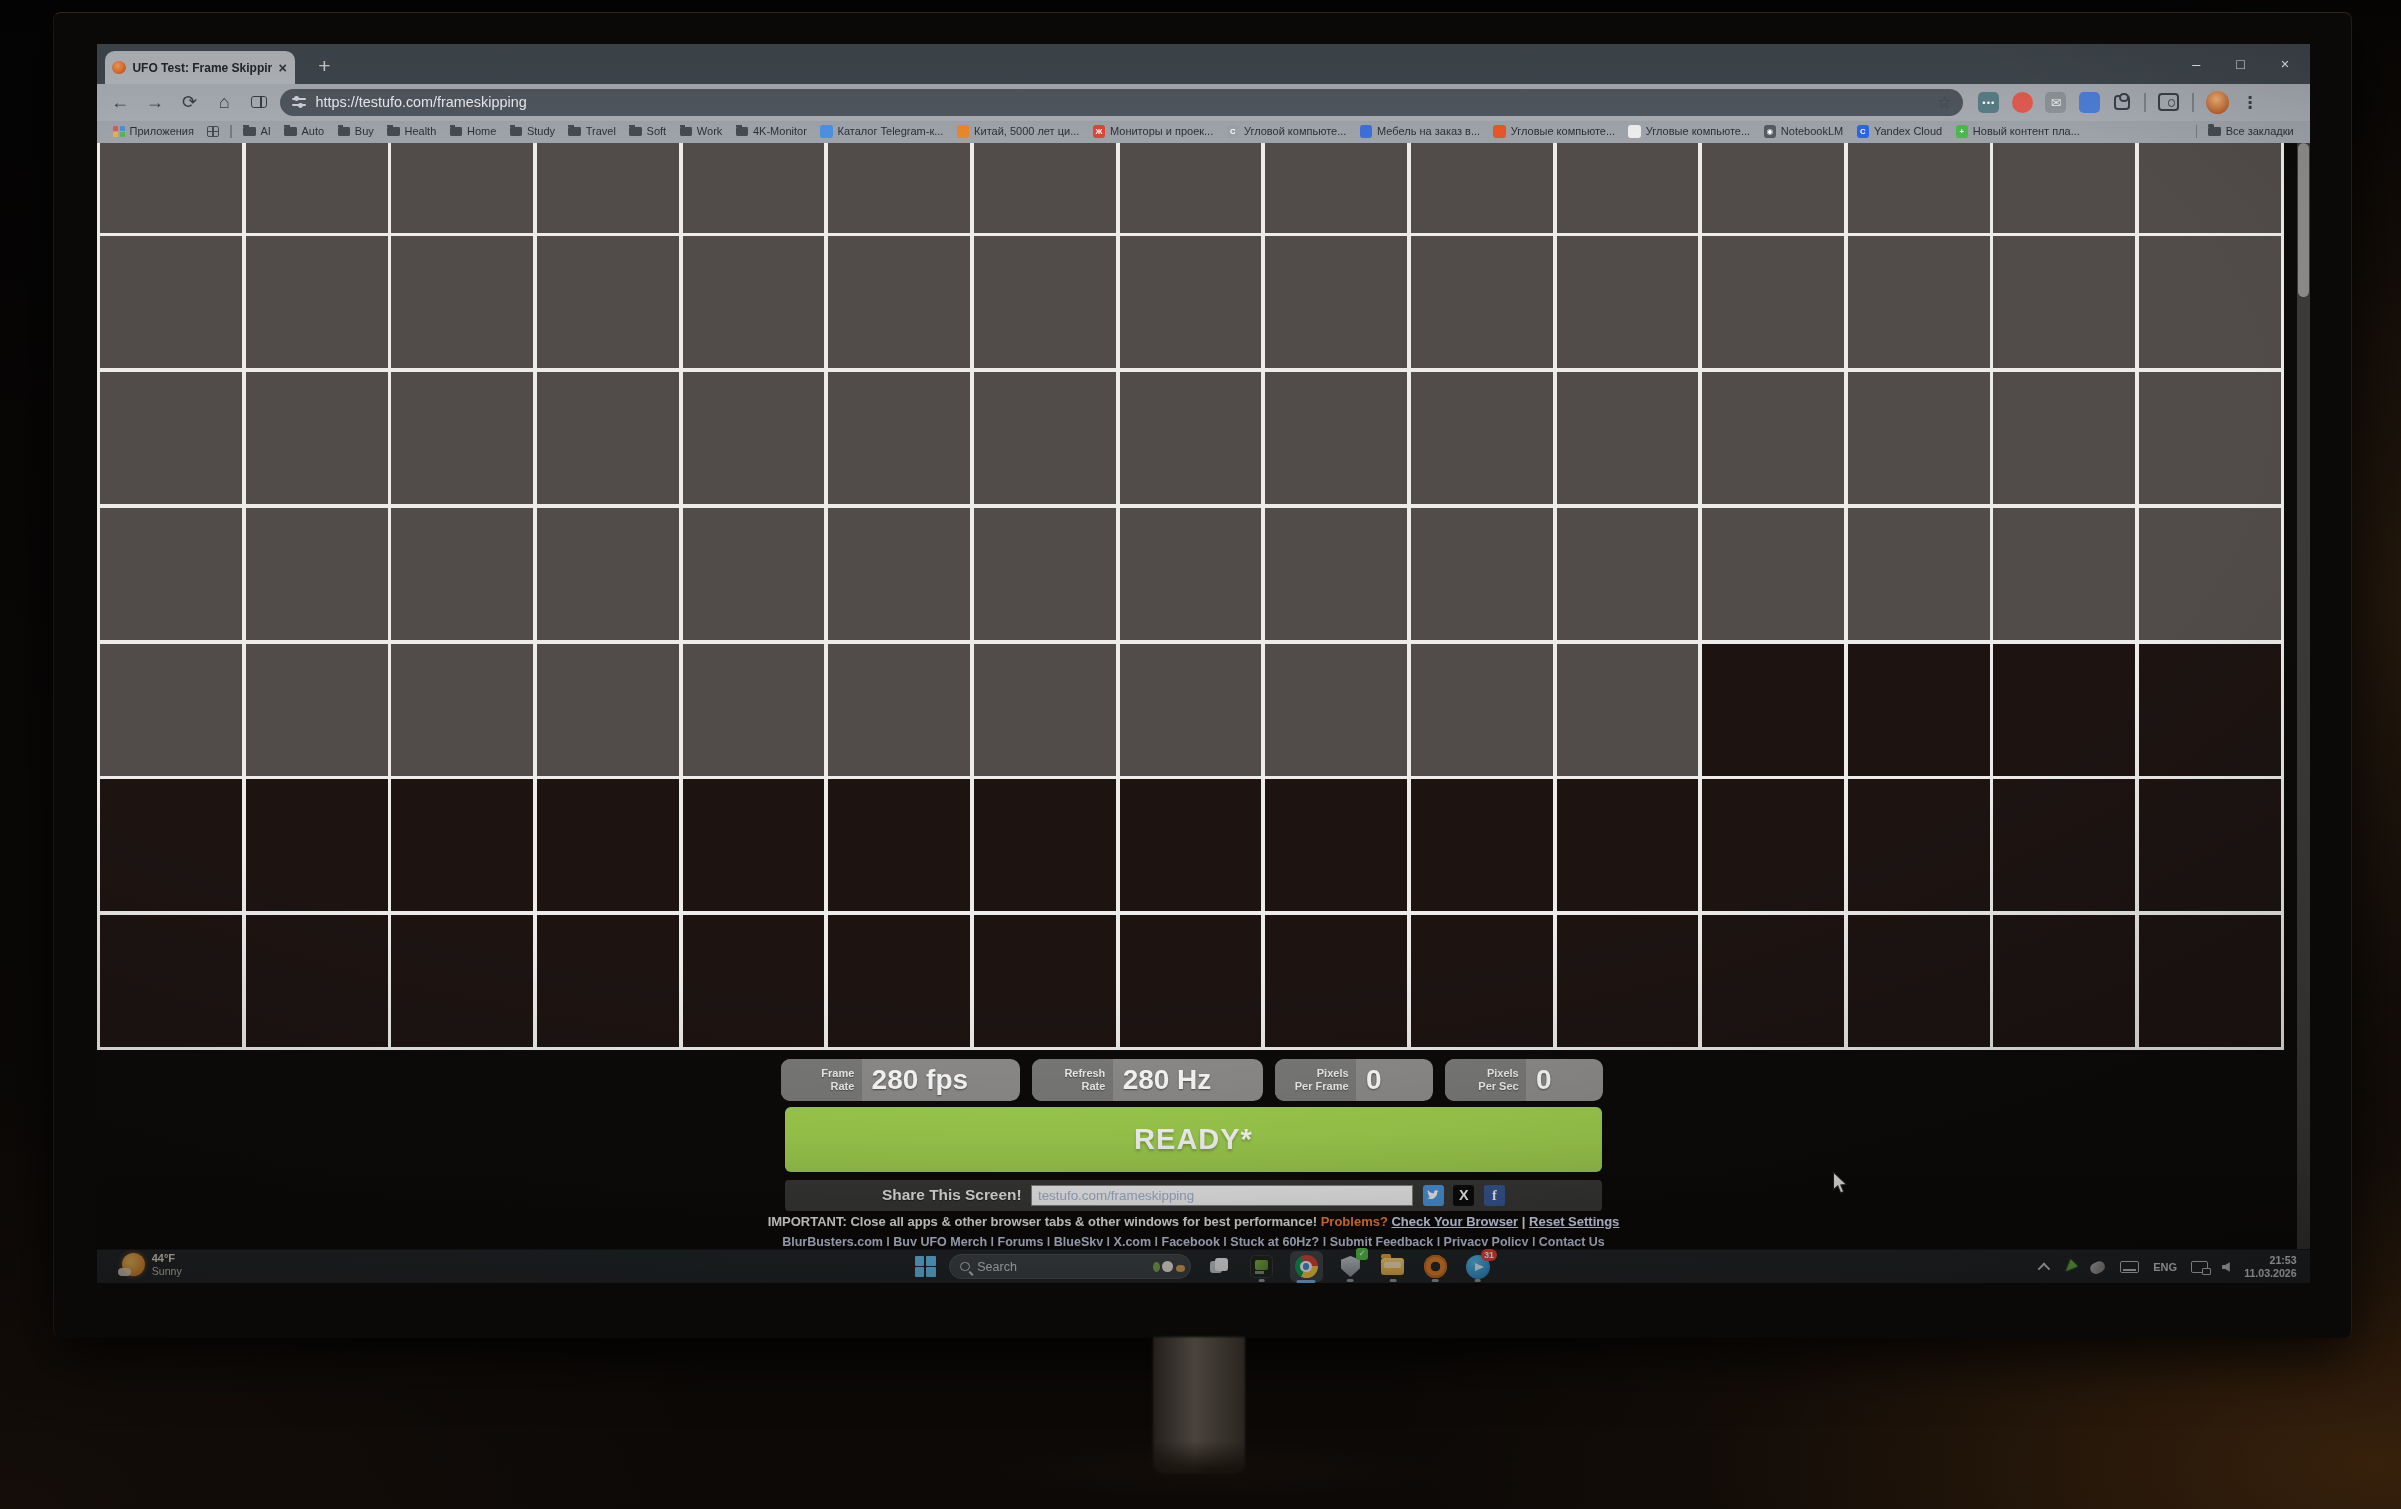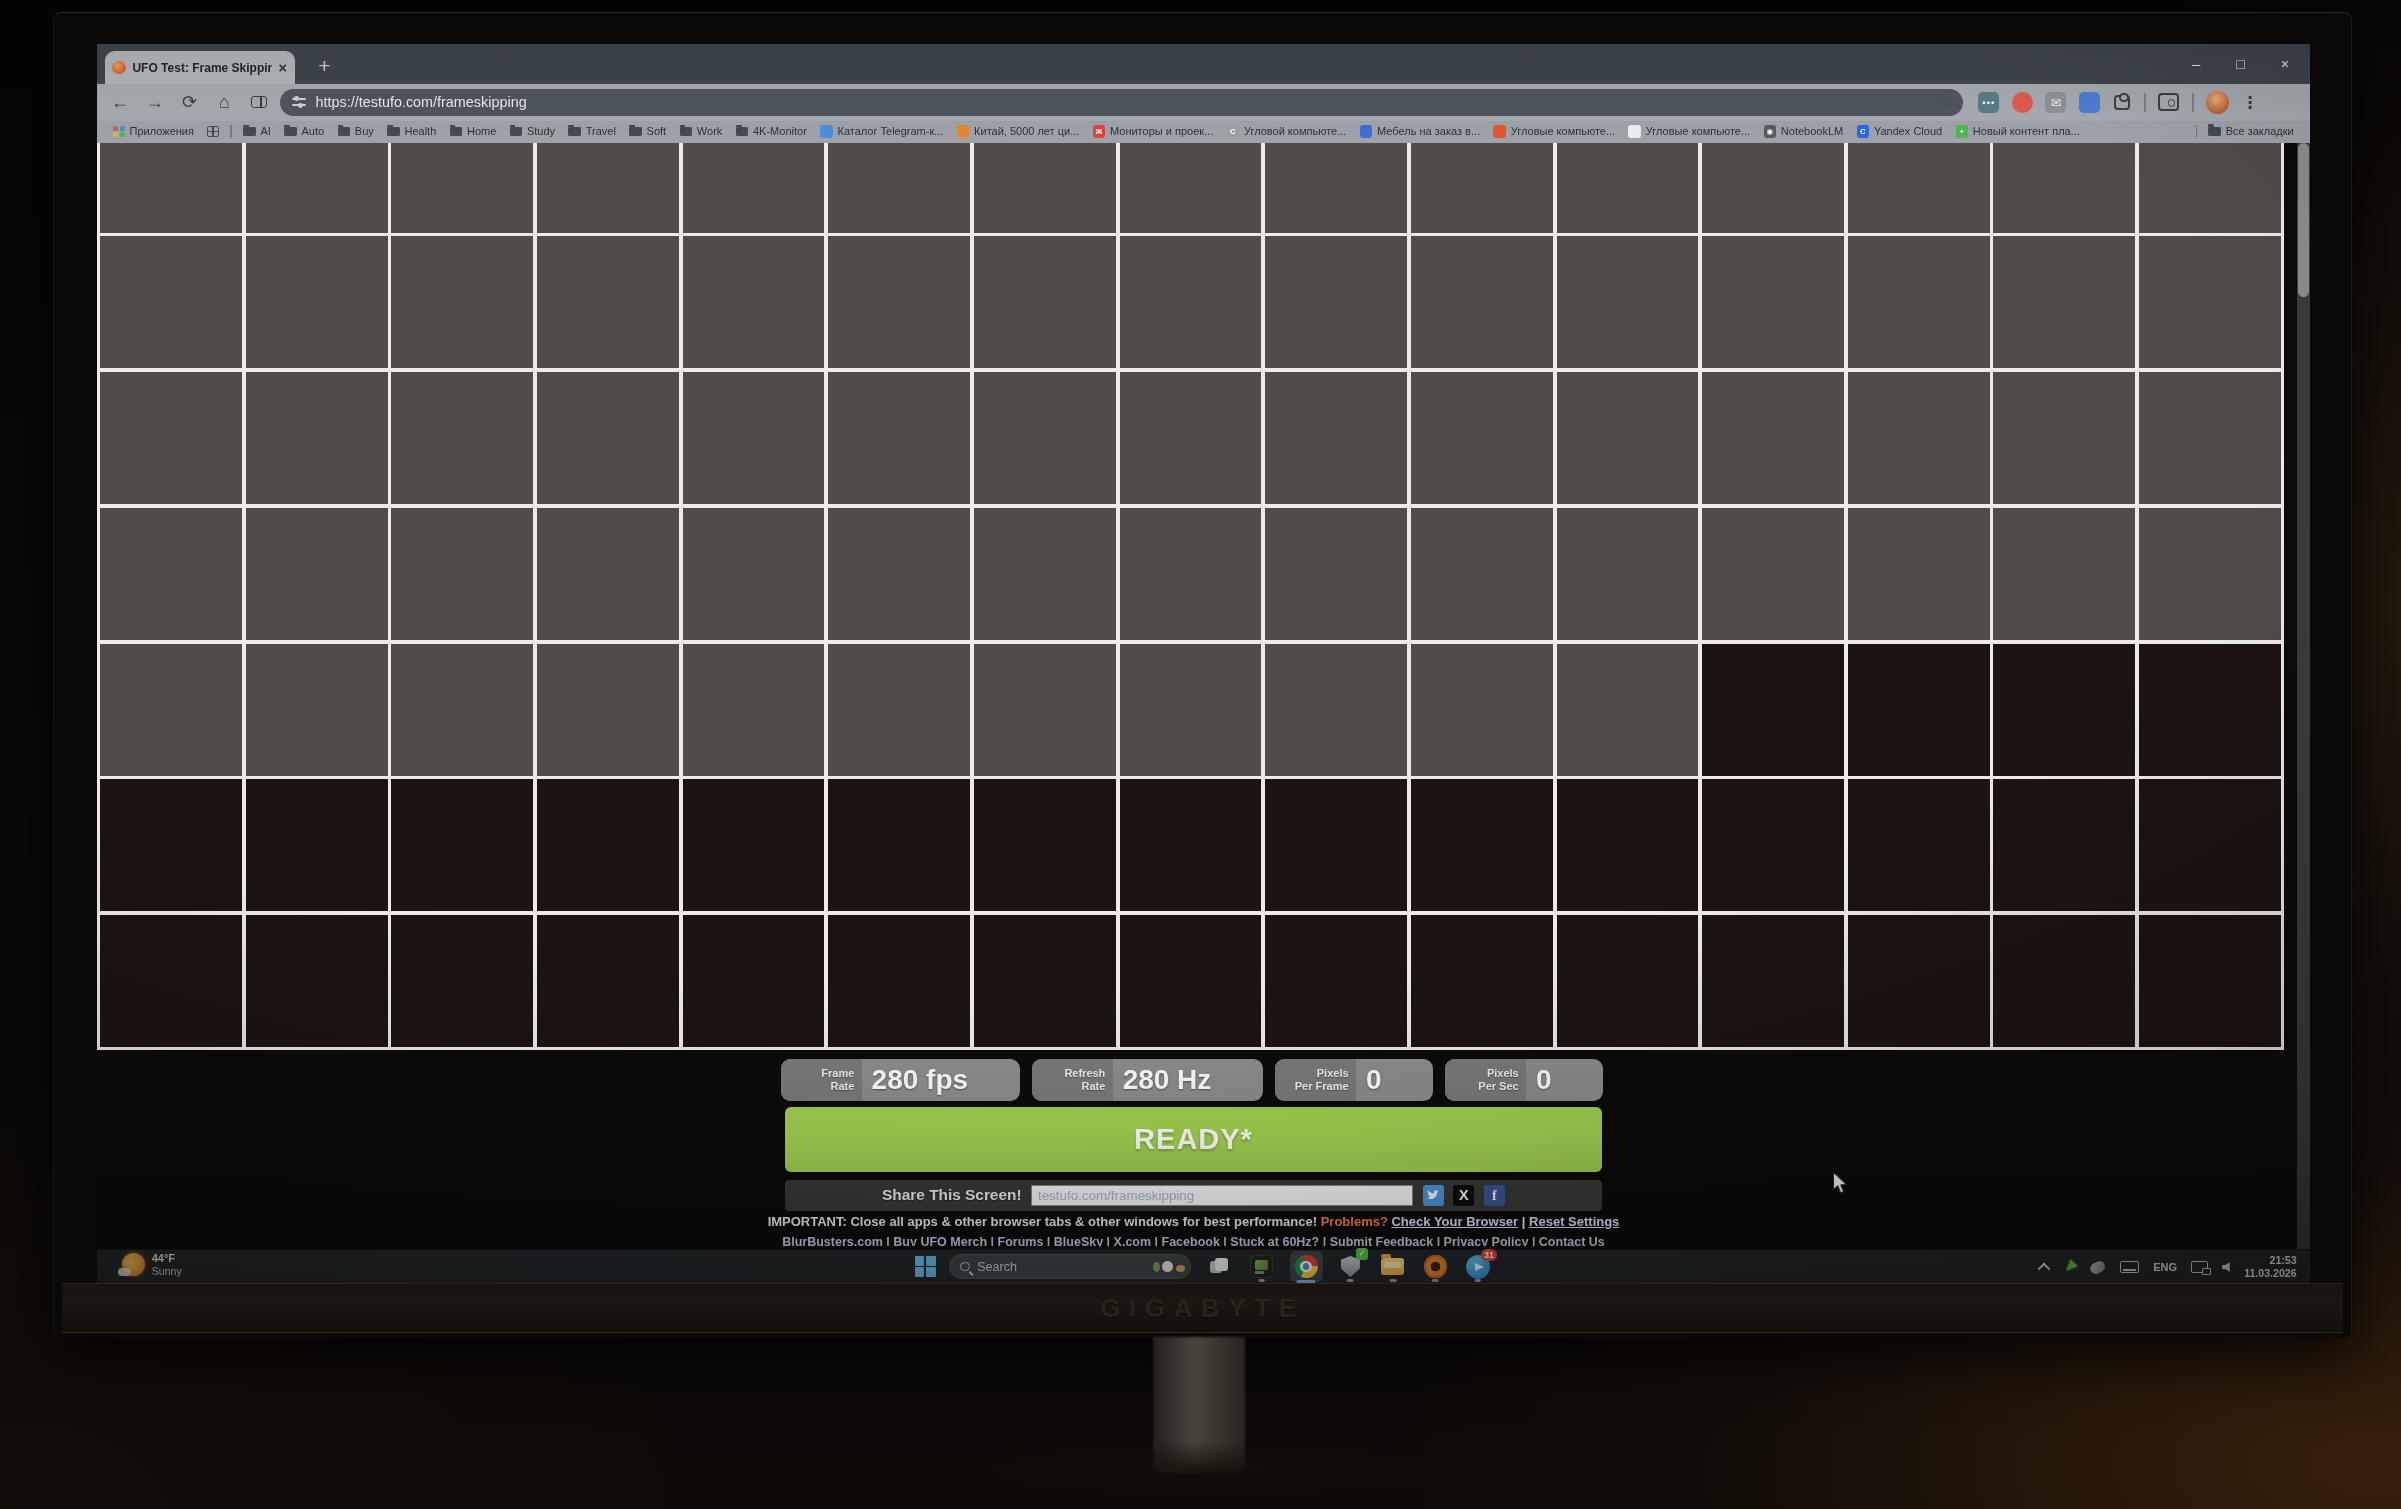--- a/index.html
+++ b/index.html
@@ -555,21 +555,18 @@
           <span class="clock">
             <span>21:53</span>
             <span>11.03.2026</span>
           </span>
         </div>
       </div>
 
       <div class="vignette"></div>
     </div>
 
-    <div class="bezel-strip">
-      <div class="brand">GIGABYTE</div>
-    </div>
   </div>
 
   <div class="stand"></div>
   <div class="stand-shadow"></div>
 </div>
 
 
 </body></html>

